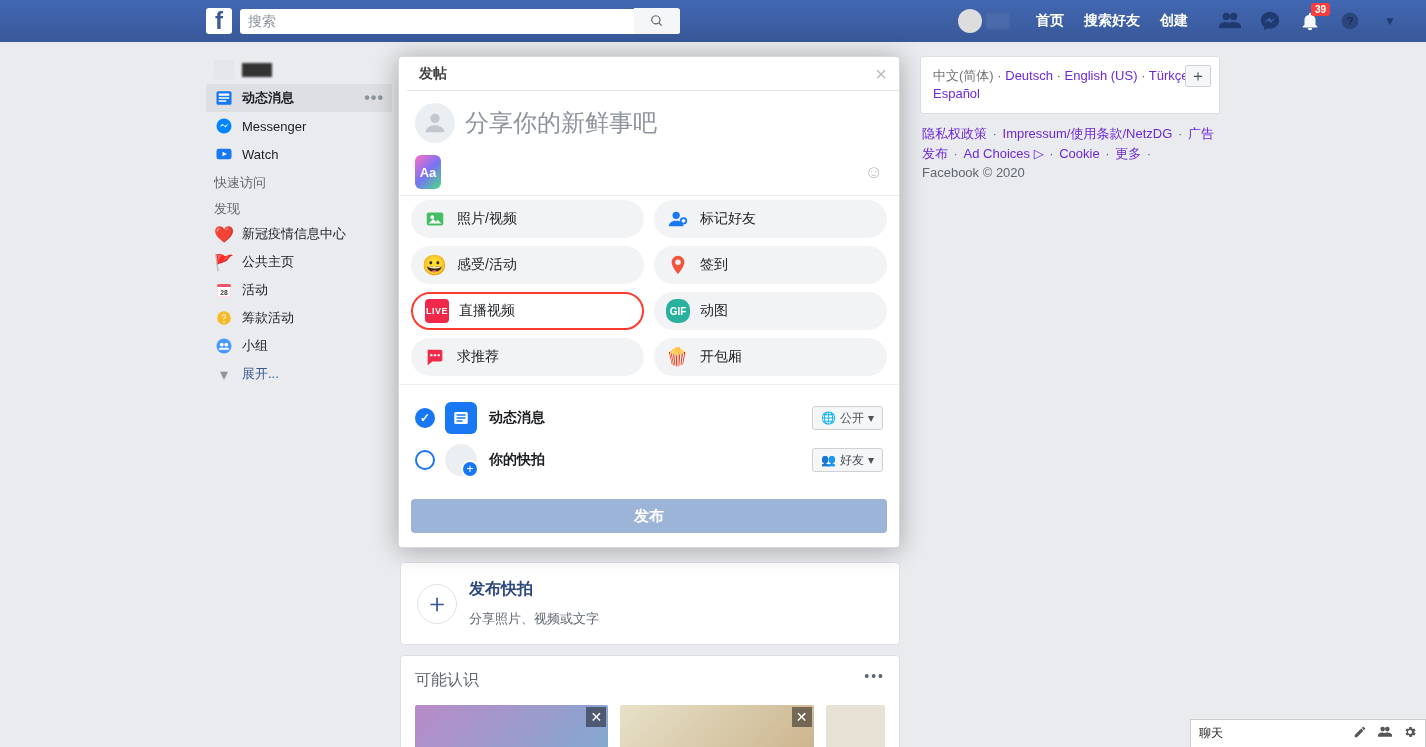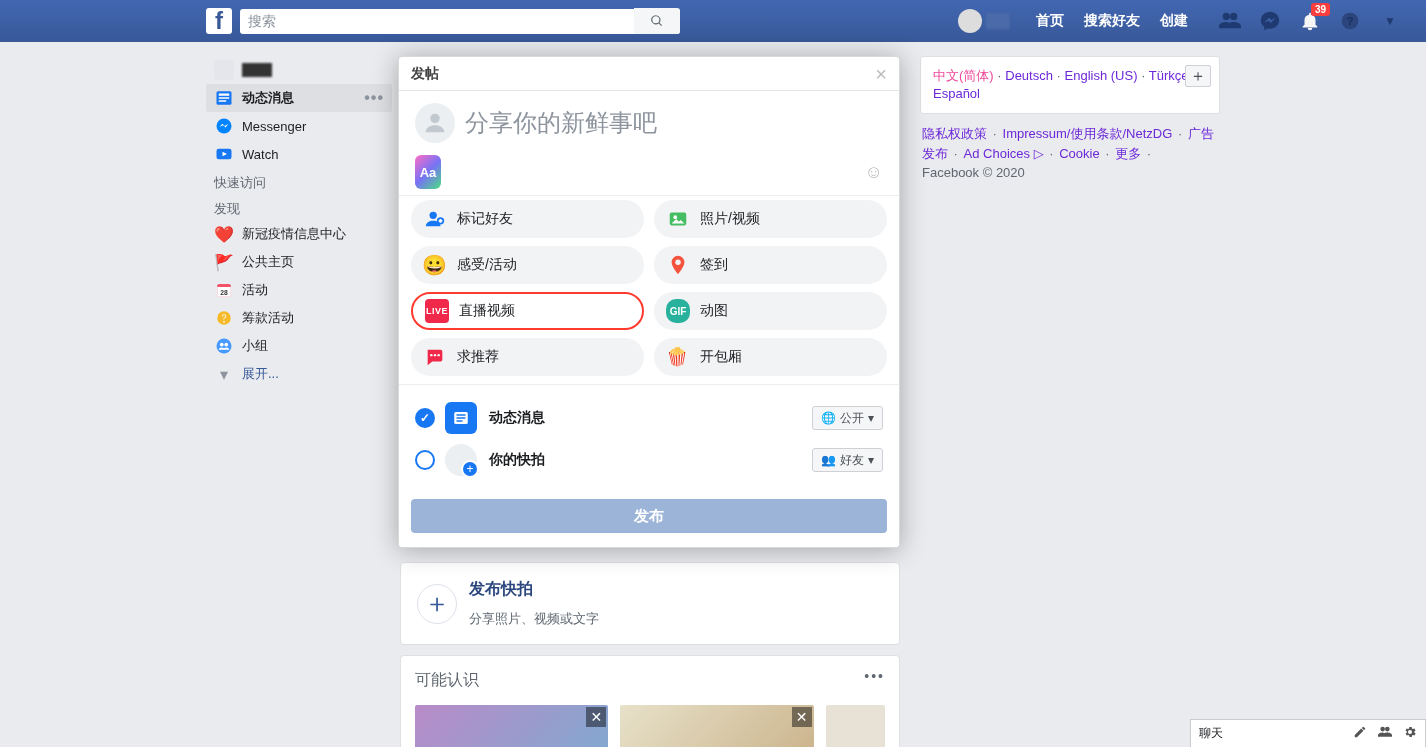--- a/index.html
+++ b/index.html
@@ -128,21 +128,21 @@
     background:rgba(0,0,0,.45); color:#fff; font-size:14px;
     display:flex; align-items:center; justify-content:center;
   }
 
   
   .lang-card {
     background:#fff; border:1px solid #dddfe2; border-radius:3px;
     padding:10px 12px; font-size:13px; line-height:1.4; position:relative;
   }
   .lang-card a, .legal-links span.link { color:#6d28d9; cursor:pointer; }
-  .lang-cur { color:#ec4899; }
+  .lang-cur { color:#737373; }
   .lang-plus {
     position:absolute; right:8px; top:8px; width:26px; height:22px;
     border:1px solid #ced0d4; background:#f5f6f7; display:flex;
     align-items:center; justify-content:center; color:#4b4f56;
     font-size:16px; border-radius:2px;
   }
   .legal-links {
     margin-top:10px; color:#616770; font-size:13px; line-height:1.5;
     padding:0 2px;
   }
@@ -157,20 +157,21 @@
     width:502px;
     background:#fff;
     border:1px solid rgba(0,0,0,.15);
     border-radius:4px;
     box-shadow: 0 2px 26px rgba(0,0,0,.3);
     z-index:100;
   }
   .m-head {
     height:34px; display:flex; align-items:center; padding:0 12px;
     border-bottom:1px solid #e5e5e5;
+    margin-left:8px;
   }
   .m-title { font-weight:600; color:#444; font-size:14px; }
   .m-close { margin-left:auto; color:#bbb; font-size:20px; line-height:1; cursor:pointer; }
 
   .m-compose { display:flex; padding:12px 16px 4px 16px; align-items:flex-start; }
   .m-avatar {
     width:40px; height:40px; border-radius:50%; background:#eceff1;
     display:flex; align-items:center; justify-content:center;
   }
   .m-avatar svg { fill:#c2c8cf; }
@@ -469,37 +470,37 @@
 
   <div class="m-toolbar">
     <div class="m-aa">Aa</div>
     <div class="m-emoji">☺</div>
   </div>
 
   <div class="m-opts">
     <div class="opt">
       <span class="opt-ico">
         <svg width="22" height="22" viewBox="0 0 24 24">
+            <rect x="3" y="5" width="18" height="14" rx="2" fill="#45bd62"></rect>
+            <circle cx="9" cy="10" r="2" fill="#fff"></circle>
+            <path fill="#fff" d="M5 17l5-5 3 3 2-2 4 4z"></path>
+          </svg>
+      </span>
+      <span>照片/视频</span>
+    </div>
+    <div class="opt">
+      <span class="opt-ico">
+        <svg width="22" height="22" viewBox="0 0 24 24">
             <circle cx="10" cy="8" r="4" fill="#1877f2"></circle>
             <path fill="#1877f2" d="M2 20c0-4 4-6 8-6s8 2 8 6z"></path>
             <circle cx="18" cy="14" r="4" fill="#1877f2"></circle>
             <path stroke="#fff" stroke-width="2" d="M18 12v4M16 14h4"></path>
           </svg>
       </span>
       <span>标记好友</span>
-    </div>
-    <div class="opt">
-      <span class="opt-ico">
-        <svg width="22" height="22" viewBox="0 0 24 24">
-            <rect x="3" y="5" width="18" height="14" rx="2" fill="#45bd62"></rect>
-            <circle cx="9" cy="10" r="2" fill="#fff"></circle>
-            <path fill="#fff" d="M5 17l5-5 3 3 2-2 4 4z"></path>
-          </svg>
-      </span>
-      <span>照片/视频</span>
     </div>
     <div class="opt">
       <span class="opt-ico ico-feel">😀</span>
       <span>感受/活动</span>
     </div>
     <div class="opt">
       <span class="opt-ico">
         <svg width="22" height="22" viewBox="0 0 24 24">
             <path fill="#f5533d" d="M12 2a7 7 0 00-7 7c0 5 7 13 7 13s7-8 7-13a7 7 0 00-7-7zm0 10a3 3 0 113-3 3 3 0 01-3 3z"></path>
           </svg>

